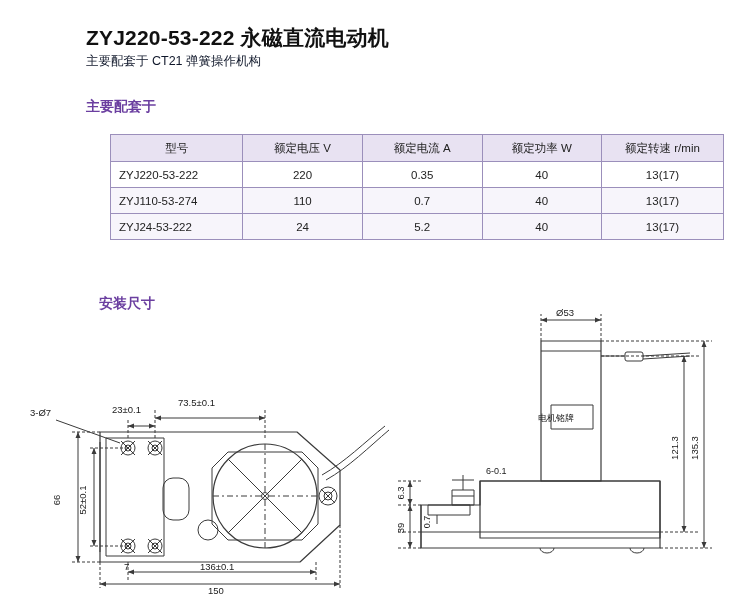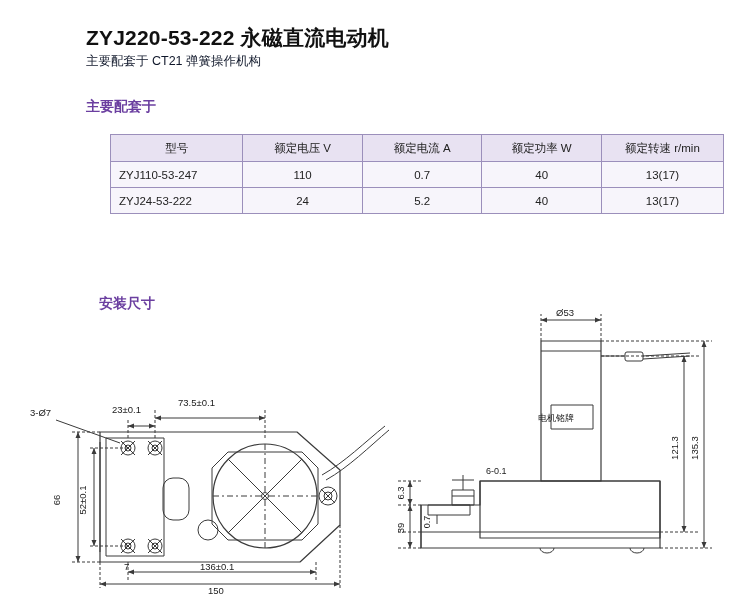--- a/index.html
+++ b/index.html
@@ -75,22 +75,29 @@
     <thead>
       <tr>
         <th style="width:132px">型号</th>
         <th style="width:120px">额定电压 V</th>
         <th style="width:120px">额定电流 A</th>
         <th style="width:120px">额定功率 W</th>
         <th style="width:122px">额定转速 r/min</th>
       </tr>
     </thead>
     <tbody>
+      <tr>
+        <td class="first">ZYJ220-53-222</td>
+        <td>220</td>
+        <td>0.35</td>
+        <td>40</td>
+        <td>13(17)</td>
+      </tr>
       <tr class="alt">
-        <td class="first">ZYJ110-53-247</td>
+        <td class="first">ZYJ110-53-274</td>
         <td>110</td>
         <td>0.7</td>
         <td>40</td>
         <td>13(17)</td>
       </tr>
       <tr class="alt">
         <td class="first">ZYJ24-53-222</td>
         <td>24</td>
         <td>5.2</td>
         <td>40</td>

